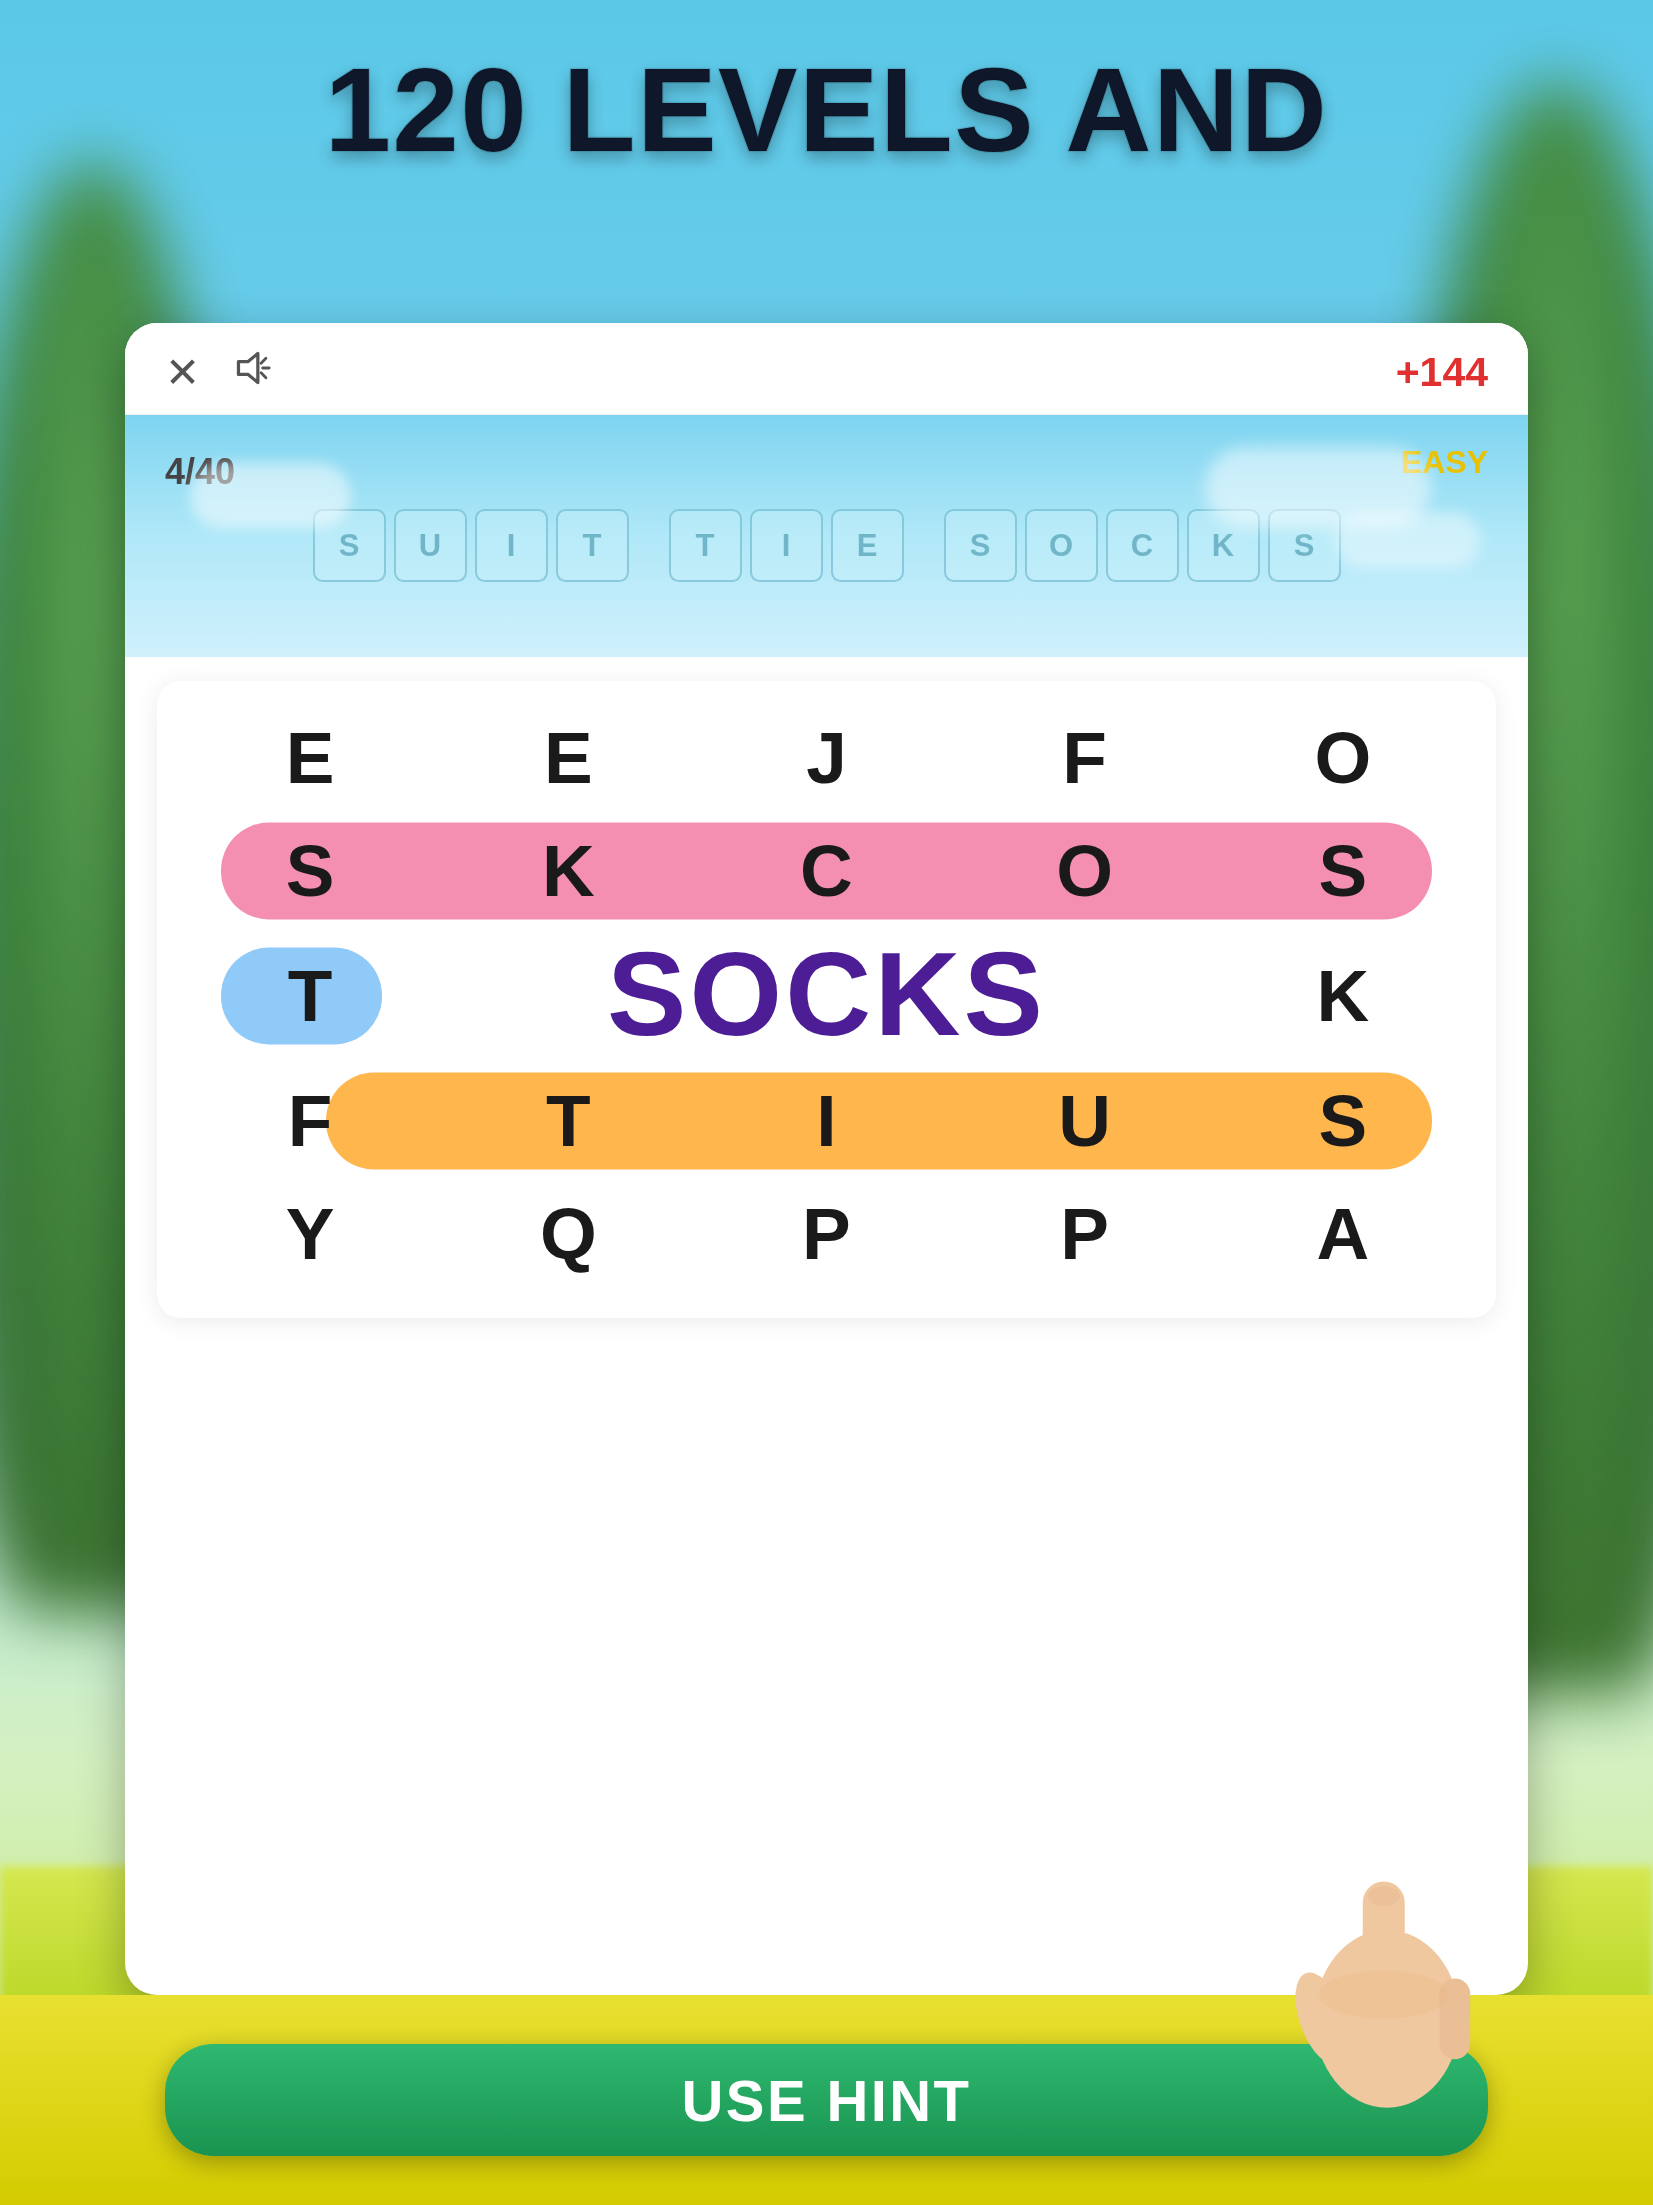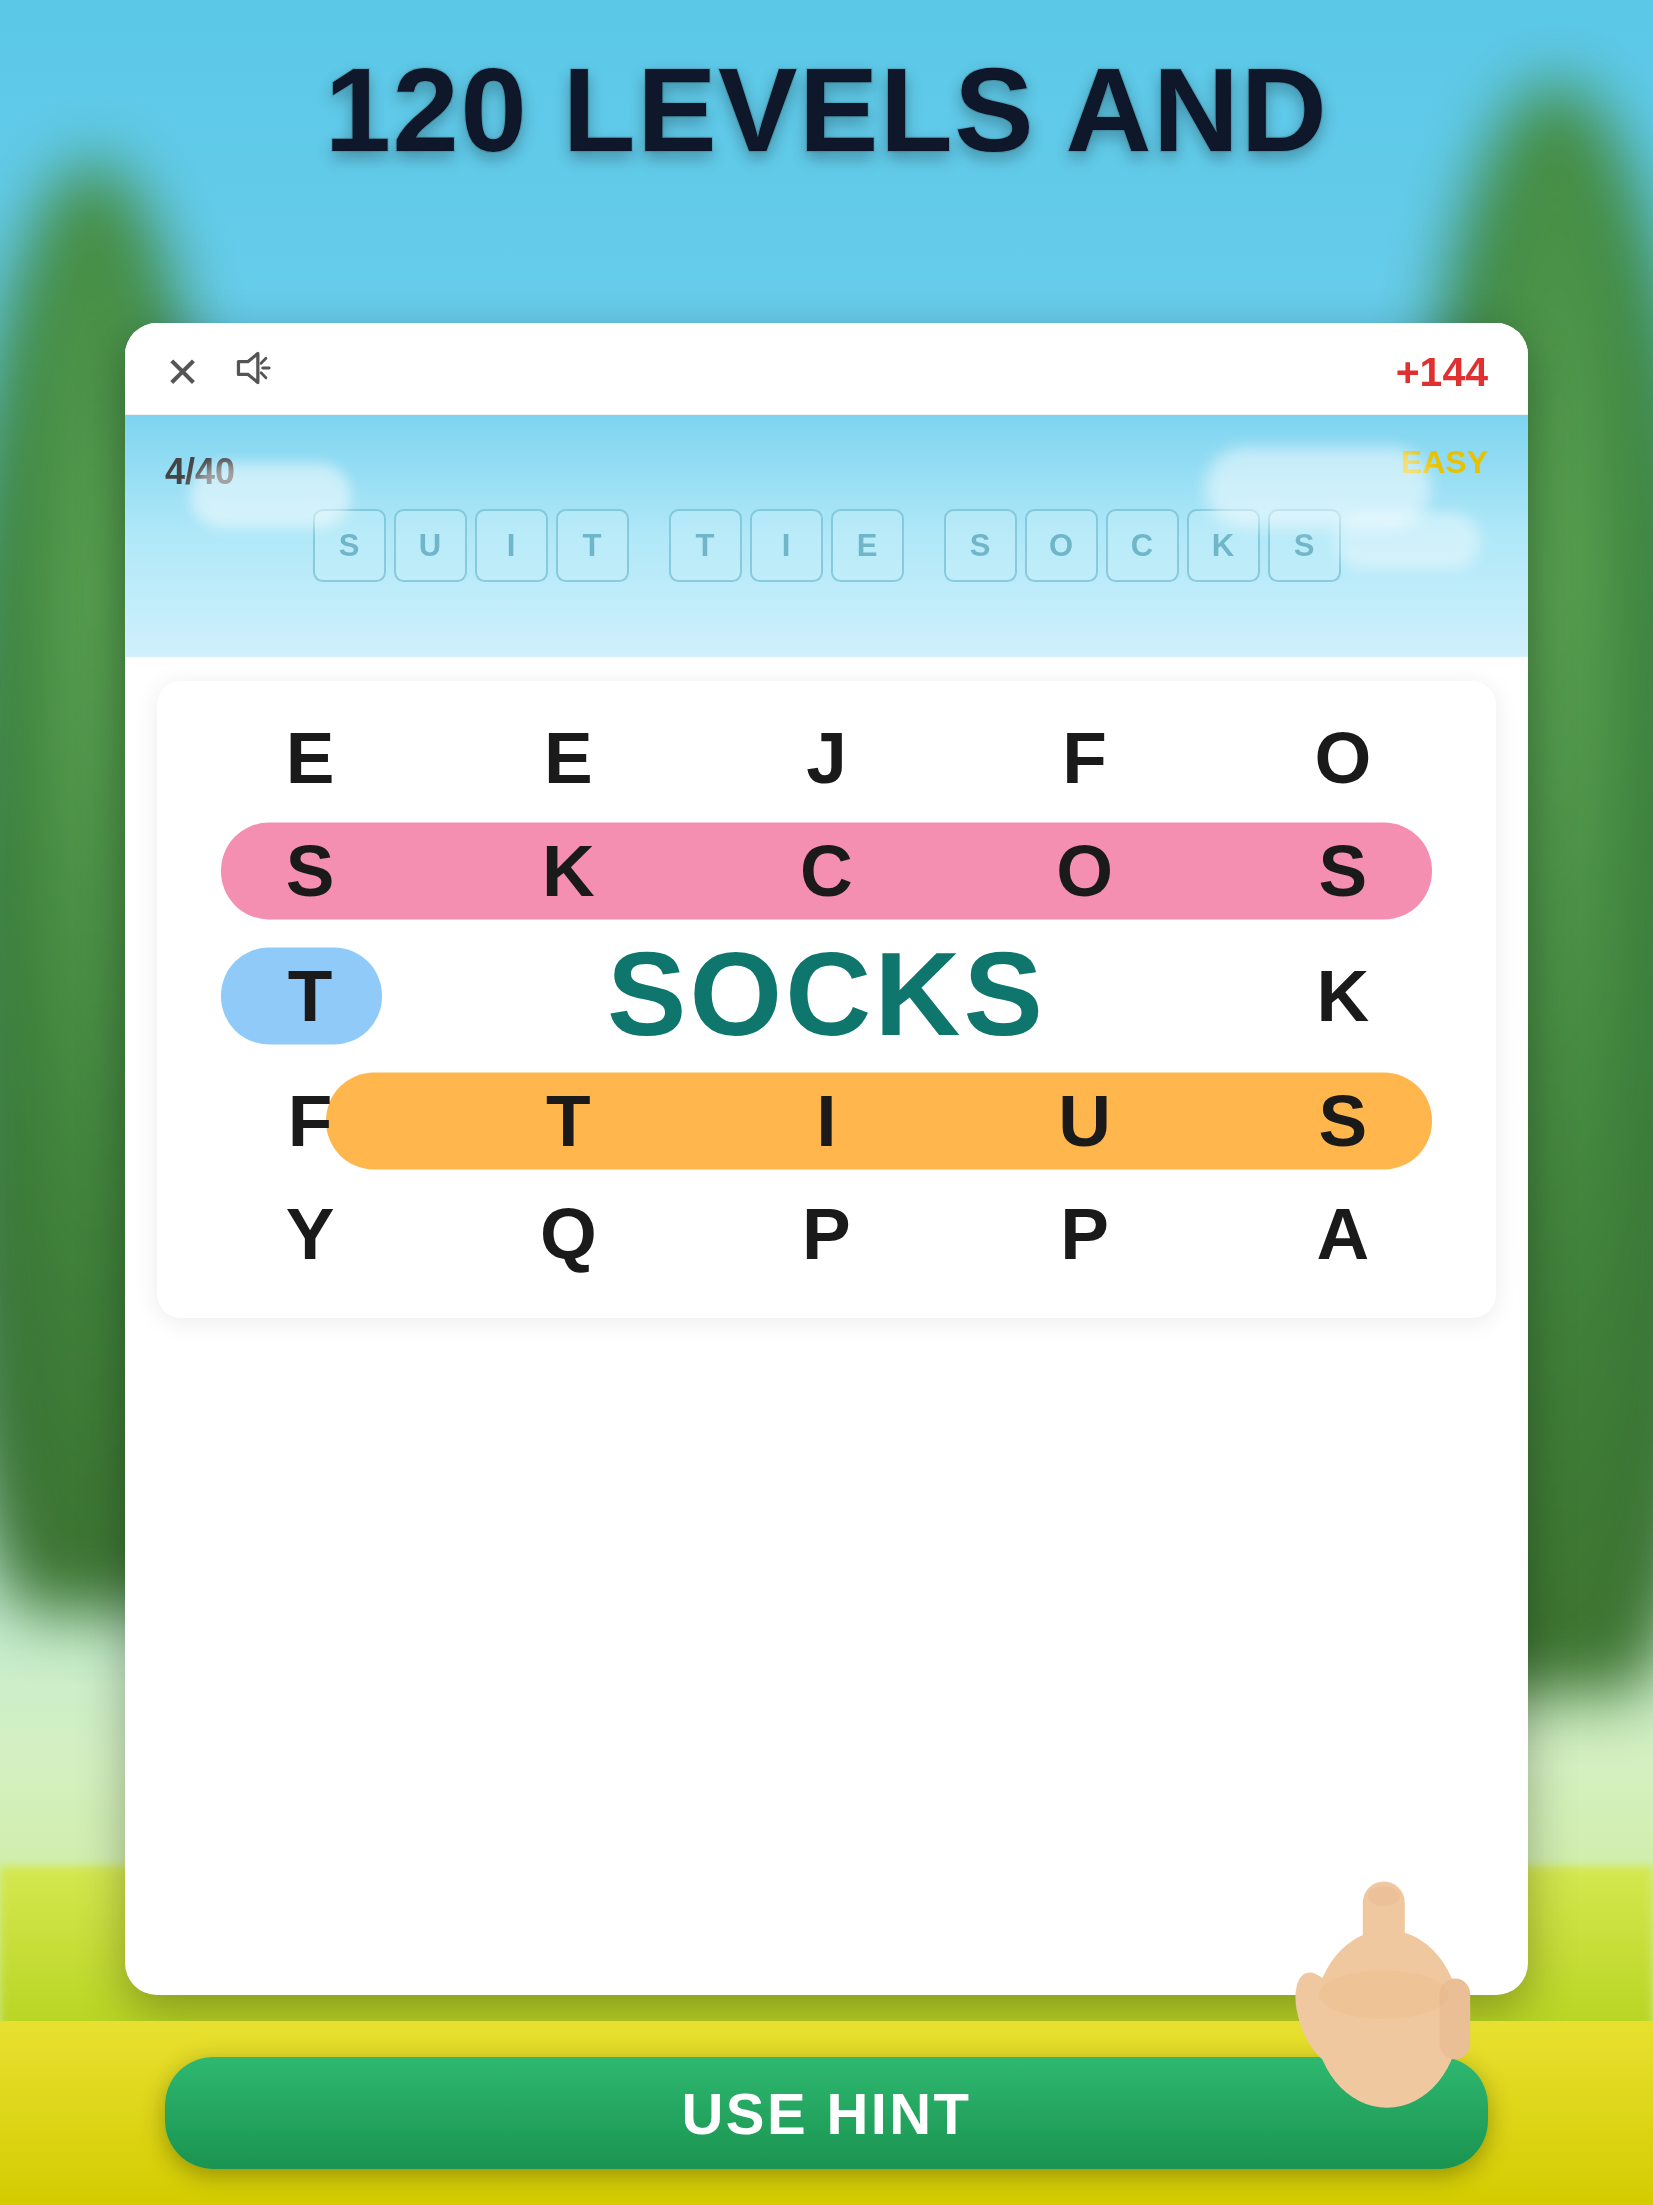--- a/index.html
+++ b/index.html
@@ -271,21 +271,21 @@
       transform: translateY(-50%);
       z-index: 1;
     }
 
     
     .bottom-bar {
       position: absolute;
       bottom: 0;
       left: 0;
       right: 0;
-      height: 184px;
+      height: 210px;
       background: linear-gradient(180deg, #e8e030 0%, #d4cc00 100%);
       display: flex;
       align-items: center;
       justify-content: center;
       z-index: 25;
     }
 
     .hint-button {
       background: linear-gradient(180deg, #2eb870 0%, #1a9450 100%);
       color: white;
@@ -399,21 +399,21 @@
         <div class="cell">S</div>
         <div class="cell">K</div>
         <div class="cell">C</div>
         <div class="cell">O</div>
         <div class="cell">S</div>
       </div>
 
       <div class="grid-row" style="position:relative;height:129px;">
         <div class="blue-highlight"></div>
 
-        <div style="position:absolute;left:0;right:0;top:50%;transform:translateY(-52%);text-align:center;font-size:119px;font-weight:900;color:#0f766e;font-family:'Arial Black',Arial,sans-serif;z-index:10;letter-spacing:3.2px;">SOCKS</div>
+        <div style="position:absolute;left:0;right:0;top:50%;transform:translateY(-52%);text-align:center;font-size:119px;font-weight:900;color:#4c1d95;font-family:'Arial Black',Arial,sans-serif;z-index:10;letter-spacing:3.2px;">SOCKS</div>
         <div class="cell" style="z-index:2;">T</div>
         <div class="cell" style="z-index:2;"></div>
         <div class="cell" style="z-index:2;"></div>
         <div class="cell" style="z-index:2;"></div>
         <div class="cell" style="z-index:2;">K</div>
       </div>
 
       <div class="grid-row" style="position:relative;">
         <div class="orange-highlight"></div>
         <div class="cell">F</div>

